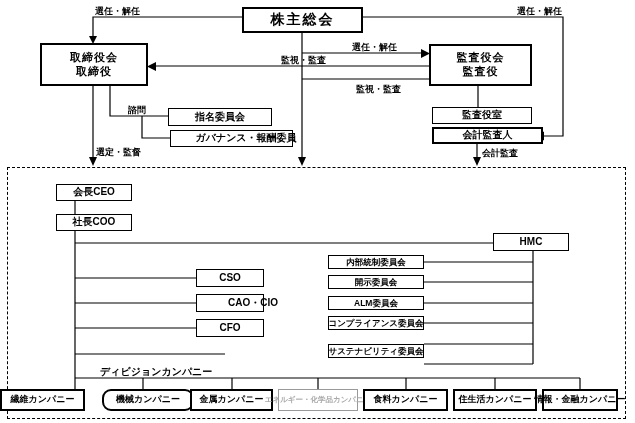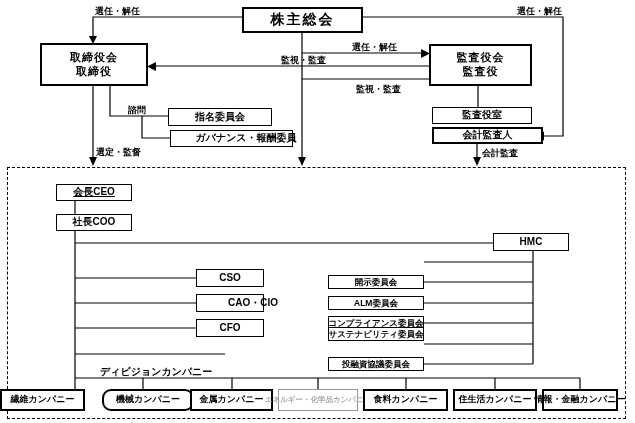--- a/index.html
+++ b/index.html
@@ -125,53 +125,53 @@
   </div>
 
   <div class="box thin" style="left:432px;top:107px;width:100px;height:17px;">
     <span>監査役室</span>
   </div>
 
   <div class="box b2" style="left:432px;top:127px;width:111px;height:17px;">
     <span>会計監査人</span>
   </div>
 
-  <div class="box" style="left:56px;top:184px;width:76px;height:17px;text-decoration:underline;">
+  <div class="box" style="left:56px;top:184px;width:76px;height:17px;">
     <span>会長CEO</span>
   </div>
   <div class="box" style="left:56px;top:214px;width:76px;height:17px;">
     <span>社長COO</span>
   </div>
   <div class="box thin" style="left:493px;top:233px;width:76px;height:18px;">
     <span>HMC</span>
   </div>
   <div class="box" style="left:196px;top:269px;width:68px;height:18px;">
     <span>CSO</span>
   </div>
   <div class="box" style="left:196px;top:294px;width:68px;height:18px;padding-left:46px;">
     <span>CAO・CIO</span>
   </div>
   <div class="box" style="left:196px;top:319px;width:68px;height:18px;">
     <span>CFO</span>
   </div>
 
+  <div class="box sm" style="left:328px;top:255px;width:96px;height:14px;">
+    <span>内部統制委員会</span>
+  </div>
   <div class="box sm" style="left:328px;top:275px;width:96px;height:14px;">
     <span>開示委員会</span>
   </div>
   <div class="box sm" style="left:328px;top:296px;width:96px;height:14px;">
     <span>ALM委員会</span>
   </div>
   <div class="box sm" style="left:328px;top:316px;width:96px;height:14px;">
     <span>コンプライアンス委員会</span>
   </div>
-  <div class="box sm" style="left:328px;top:327px;width:96px;height:14px;">
+  <div class="box sm" style="left:328px;top:344px;width:96px;height:14px;">
     <span>サステナビリティ委員会</span>
-  </div>
-  <div class="box sm" style="left:328px;top:357px;width:96px;height:14px;">
-    <span>投融資協議委員会</span>
   </div>
 
   <div class="box b2 co" style="left:0;top:389px;width:85px;height:22px;">
     <span>繊維カンパニー</span>
   </div>
   <div class="box b2 co" style="left:102px;top:389px;width:92px;height:22px;border-radius:9px;">
     <span>機械カンパニー</span>
   </div>
   <div class="box b2 co" style="left:190px;top:389px;width:83px;height:22px;">
     <span>金属カンパニー</span>

